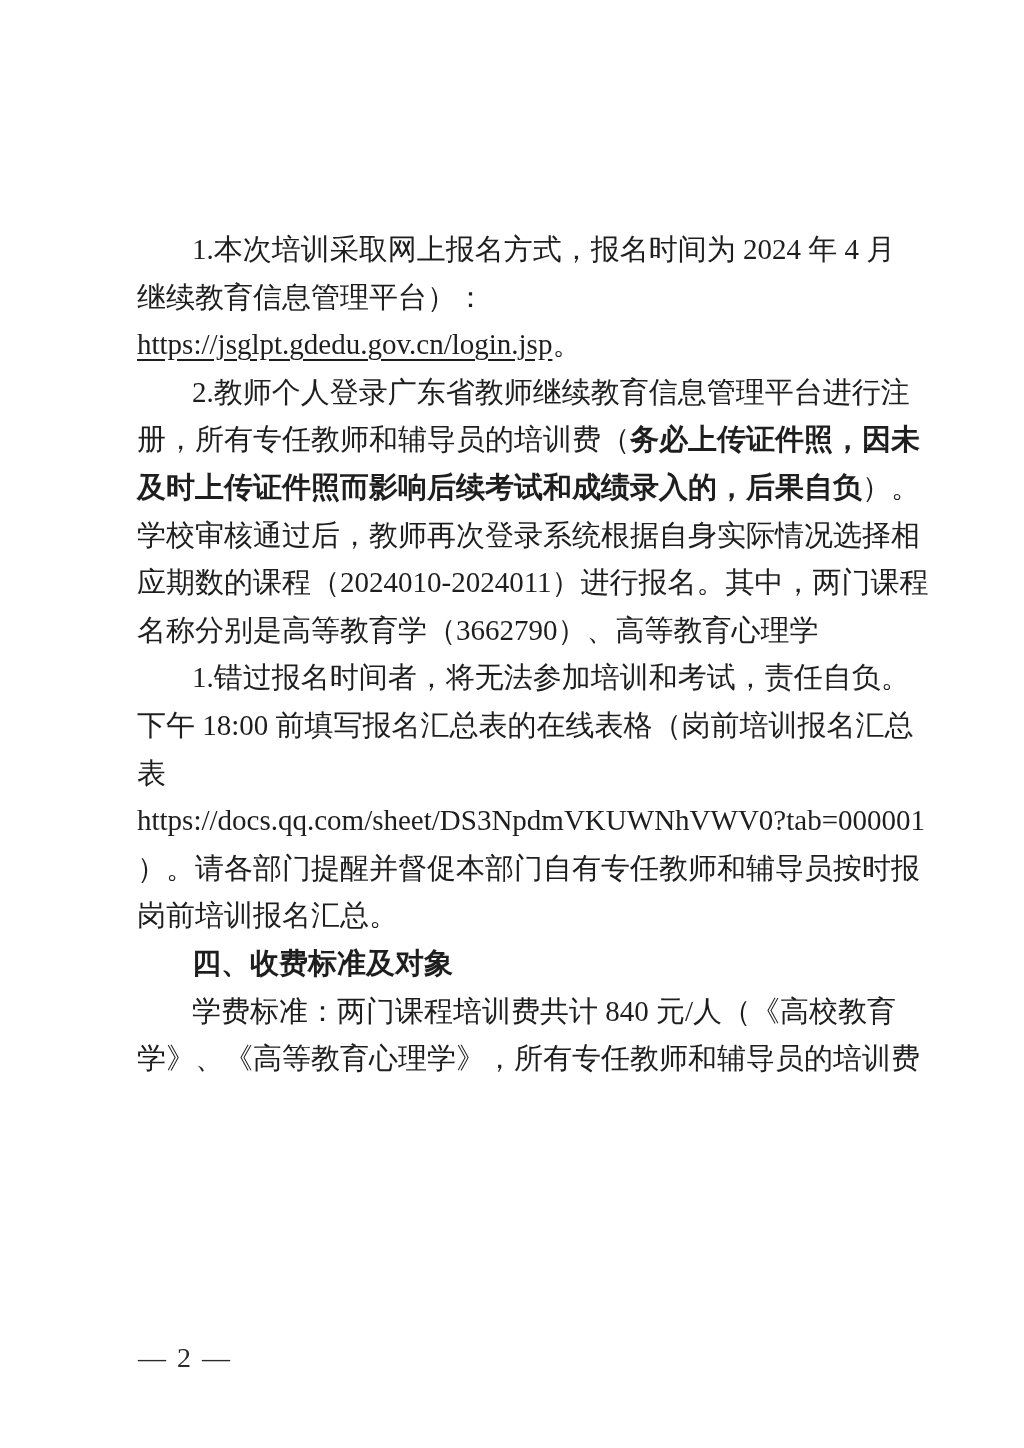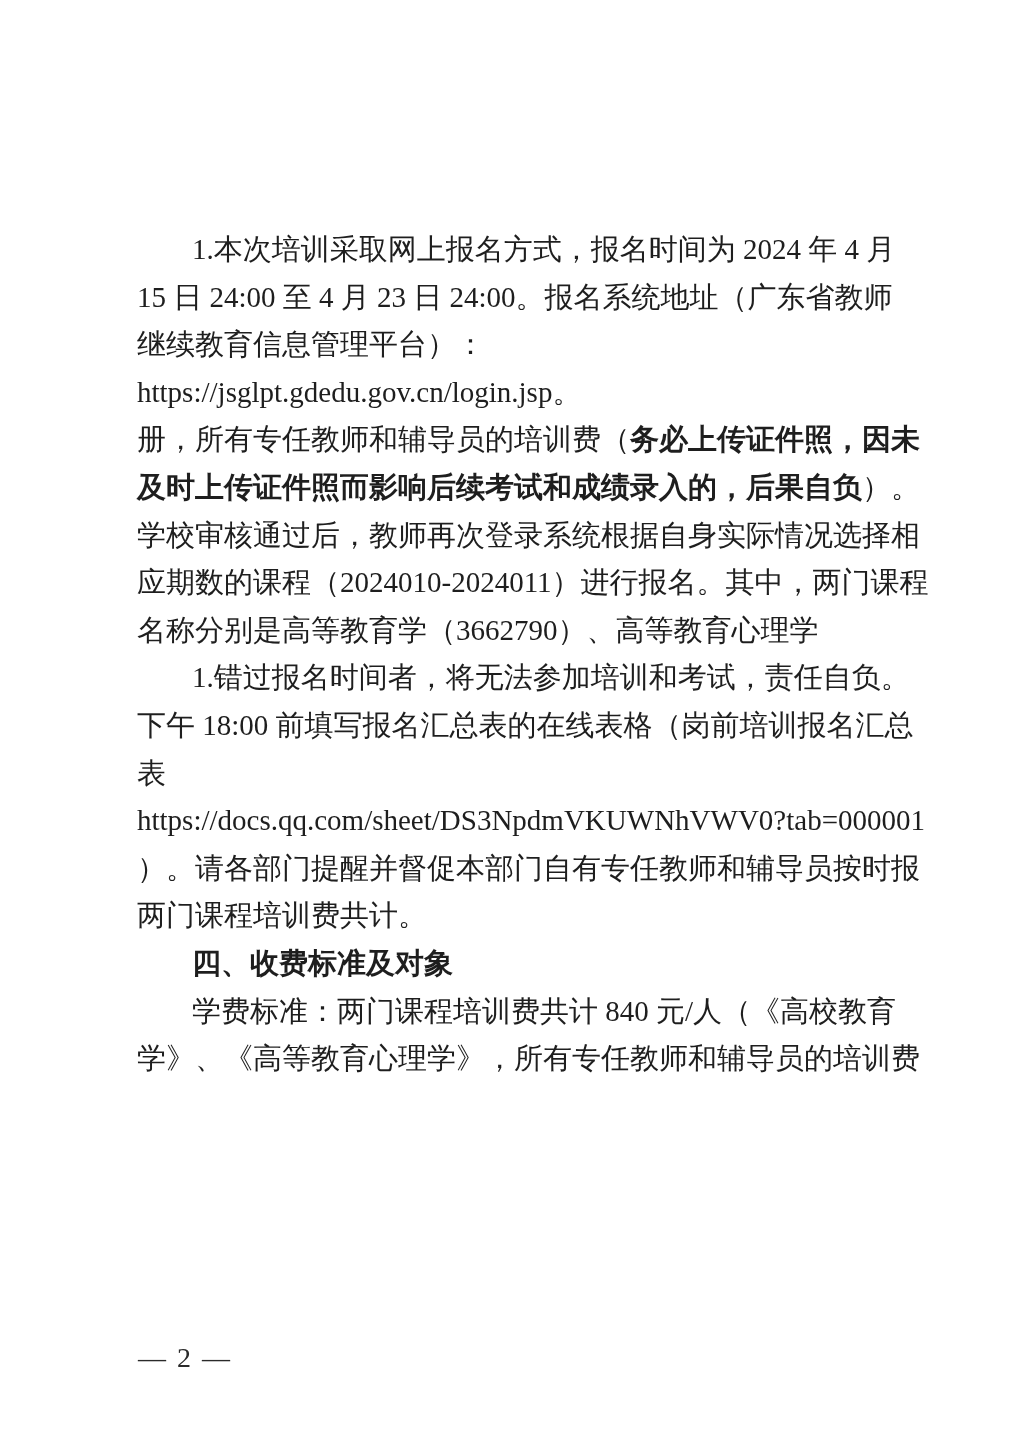--- a/index.html
+++ b/index.html
@@ -29,20 +29,21 @@
     white-space: nowrap;
     text-align: left;
   }
   .indent {
     padding-left: 55px;
   }
   .bold, b {
     font-weight: 700;
   }
   .u {
+    text-decoration: underline;
     text-underline-offset: 5px;
   }
   .heading {
     font-weight: 700;
   }
   .page-footer {
     position: absolute;
     left: 138px;
     top: 1338px;
     font-size: 28px;
@@ -51,26 +52,26 @@
     color: #2a2a2a;
   }
 </style>
 </head>
 <body>
 
 <div class="doc-body">
 
   <div class="line indent"><span>1.本次培训采取网上报名方式，报名时间为 2024 年 4 月</span></div>
 
-  <div class="line"><span>15 日 24:00 至 4 月 23 日 24:00。报名系统地址（广东省教师</span></div>
 
   <div class="line"><span>继续教育信息管理平台）：</span></div>
 
   <div class="line"><span class="u">https://jsglpt.gdedu.gov.cn/login.jsp</span><span>。</span></div>
 
+  <div class="line indent"><span>2.教师个人登录广东省教师继续教育信息管理平台进行注</span></div>
 
   <div class="line"><span>册，所有专任教师和辅导员的培训费（</span><b>务必上传证件照，因未</b></div>
 
   <div class="line"><b>及时上传证件照而影响后续考试和成绩录入的，后果自负</b><span>）。</span></div>
 
   <div class="line"><span>学校审核通过后，教师再次登录系统根据自身实际情况选择相</span></div>
 
   <div class="line"><span>应期数的课程（2024010-2024011）进行报名。其中，两门课程</span></div>
 
   <div class="line"><span>名称分别是高等教育学（3662790）、高等教育心理学</span></div>
@@ -80,21 +81,21 @@
 
 
   <div class="line"><span>下午 18:00 前填写报名汇总表的在线表格（岗前培训报名汇总</span></div>
 
   <div class="line"><span>表</span></div>
 
   <div class="line"><span>https://docs.qq.com/sheet/DS3NpdmVKUWNhVWV0?tab=000001</span></div>
 
   <div class="line"><span>）。请各部门提醒并督促本部门自有专任教师和辅导员按时报</span></div>
 
-  <div class="line"><span>两门课程培训费共计。</span></div>
+  <div class="line"><span>岗前培训报名汇总。</span></div>
 
   <div class="line indent heading"><b>四、收费标准及对象</b></div>
 
   <div class="line indent"><span>学费标准：两门课程培训费共计 840 元/人（《高校教育</span></div>
 
   <div class="line"><span>学》、《高等教育心理学》，所有专任教师和辅导员的培训费</span></div>
 
 </div>
 
 <div class="page-footer">— 2 —</div>

